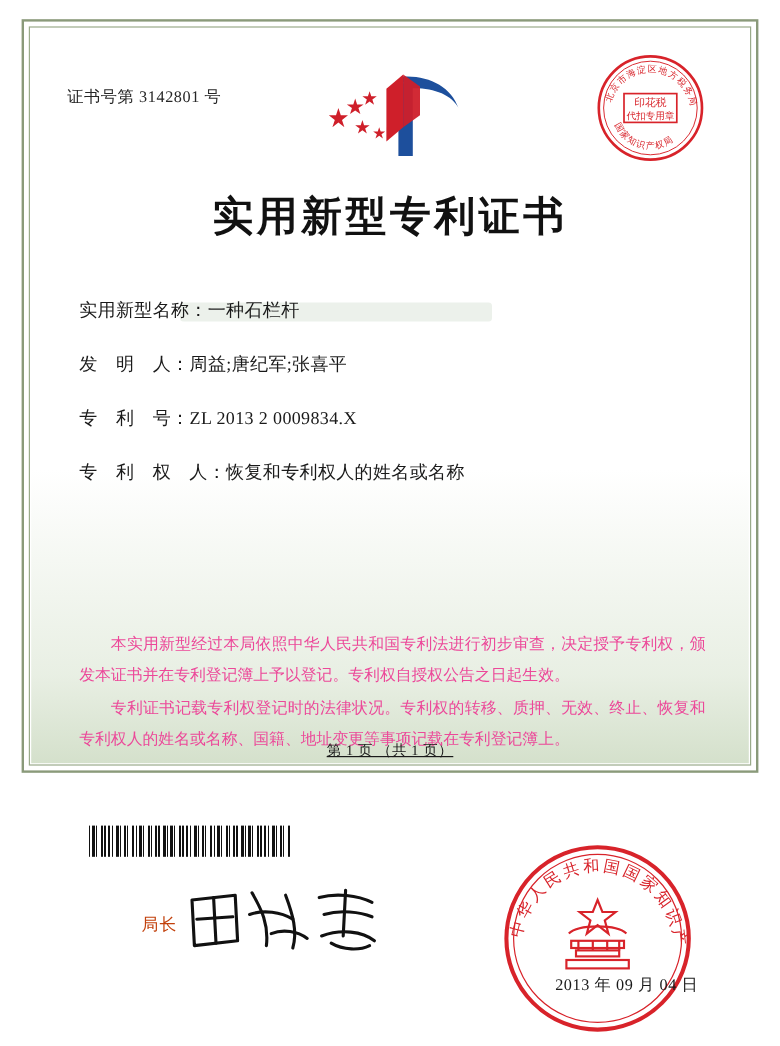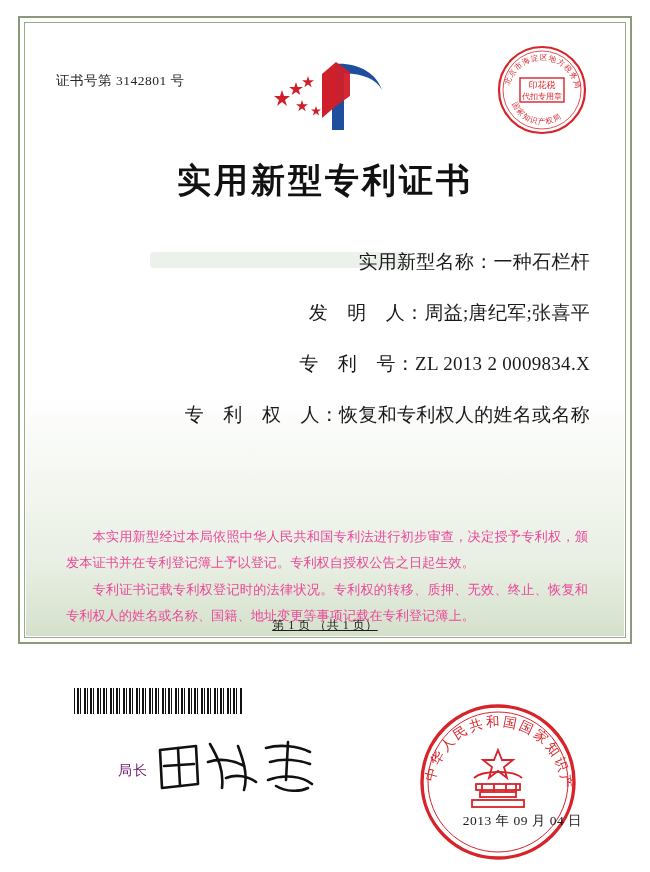--- a/index.html
+++ b/index.html
@@ -92,26 +92,25 @@
   }
 
   
   .fields {
     position: absolute;
     left: 66px;
     top: 248px;
     right: 60px;
   }
   .field-row {
-    font-size: 19px;
+    font-size: 15px;
     color: #1a1a1a;
     margin-bottom: 22.5px;
     line-height: 1.5;
     white-space: nowrap;
-    text-align: right;
   }
   .field-label {
     display: inline-block;
     min-width: 92px;
     letter-spacing: 0.3px;
   }
   .field-value {
     letter-spacing: 0.3px;
   }
 
@@ -157,21 +156,21 @@
         #111 6px, #111 7px, #fff 7px, #fff 10px,
         #111 10px, #111 12px, #fff 12px, #fff 13px);
   }
 
   
   .director-label {
     position: absolute;
     left: 118px;
     top: 762px;
     font-size: 14px;
-    color: #701a75;
+    color: #c2410c;
     letter-spacing: 1px;
   }
   .signature {
     position: absolute;
     left: 152px;
     top: 736px;
     width: 168px;
     height: 62px;
   }
 

